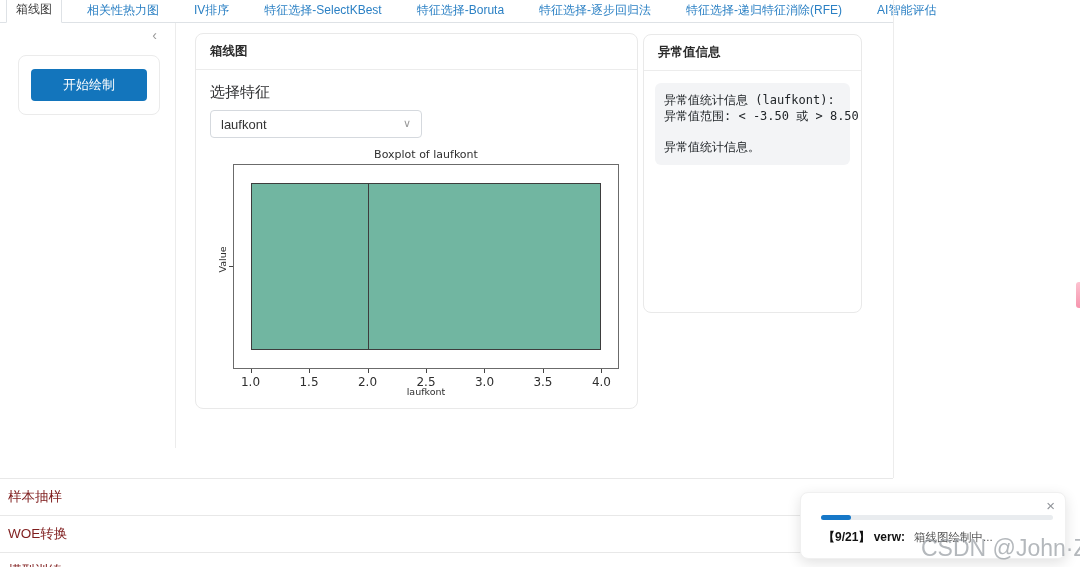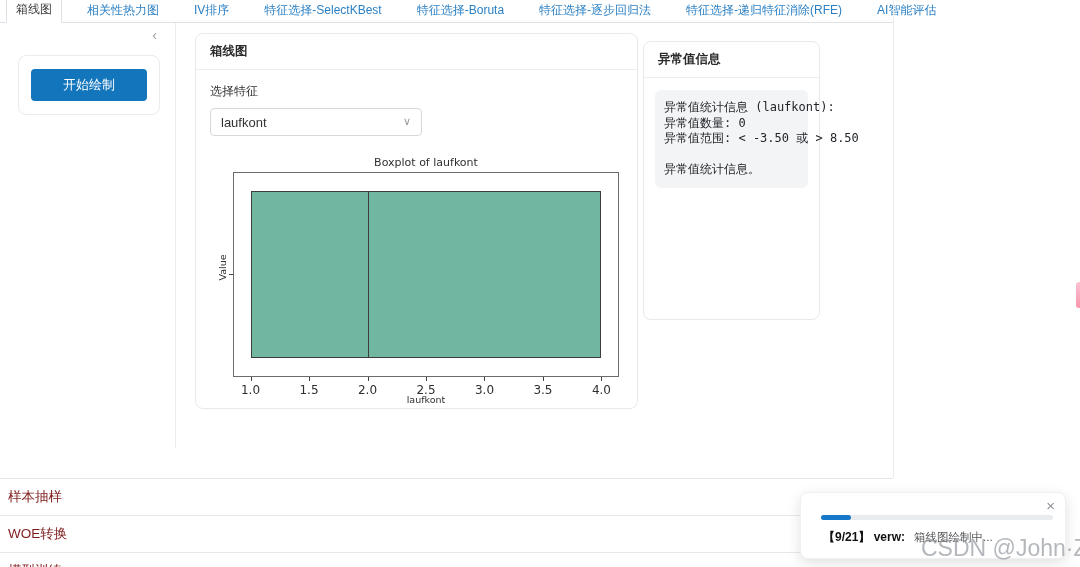--- a/index.html
+++ b/index.html
@@ -21,30 +21,30 @@
                border:1px solid #ebebeb; border-radius:8px; background:#fff;
                display:flex; align-items:center; justify-content:center; }
   .draw-btn { width:116px; height:32px; background:#1375bc; color:#fff; border:none;
               border-radius:4px; font-size:13px; cursor:pointer; font-family:Liberation Sans, sans-serif; }
 
   
   .card { position:absolute; background:#fff; border:1px solid #e9e9e9; border-radius:8px; }
   .card-header { padding:9px 14px; font-size:12.5px; font-weight:bold; color:#2b2b2b;
                  border-bottom:1px solid #ececec; }
   .main-card { left:195px; top:33px; width:443px; height:376px; }
-  .right-card { left:643px; top:41px; width:177px; height:279px; }
+  .right-card { left:643px; top:34px; width:219px; height:279px; }
 
-  .feature-label { margin:13px 14px 8px; font-size:12px; color:#303133; }
+  .feature-label { margin:13px 14px 8px; font-size:15px; color:#303133; }
   .feature-select { position:relative; margin:8px 14px 0; width:212px; height:28px;
                     border:1px solid #d5d9de; border-radius:4px; background:#fff;
                     display:flex; align-items:center; padding:0 10px; font-size:13px; color:#333; cursor:pointer; }
   .feature-select .chev { position:absolute; right:10px; top:6px; font-size:11px; color:#999; }
 
   
-  .chart { position:absolute; left:0; top:116px; width:443px; height:262px;
+  .chart { position:absolute; left:0; top:108px; width:443px; height:262px;
            font-family:"DejaVu Sans", sans-serif; }
   .chart-title { position:absolute; left:37px; top:6px; width:386px; text-align:center;
                  font-size:11px; color:#2f2f2f; }
   .plot-frame { position:absolute; left:37px; top:22px; width:386px; height:205px;
                 border:1px solid #6b6b6b; background:#fff; }
   .box { position:absolute; top:9%; height:82%; border:1px solid #3d3d3d; }
   .median-line { position:absolute; top:0; bottom:0; width:1px; }
   .ylabel { position:absolute; left:13px; top:112px; font-size:9.5px; color:#2f2f2f;
             transform:rotate(-90deg); transform-origin:center; }
   .ytick { position:absolute; left:33px; top:124px; width:4px; height:1px; background:#444; }
@@ -155,21 +155,20 @@
         </div>
       </div>
     <div class="xlabel">laufkont</div>
   </div>
 </div>
 
 <div class="card right-card">
   <div class="card-header">异常值信息</div>
   <div class="stats-box">
     <div class="stats-line">异常值统计信息 (laufkont):</div>
-    <div class="stats-line">异常值数量: 0</div>
     <div class="stats-line">异常值范围: &lt; -3.50 或 &gt; 8.50</div>
     <div class="stats-line"></div>
     <div class="stats-line">异常值统计信息。</div>
   </div>
 </div>
 
 <div class="v-divider"></div>
 
 <div class="accordion">
   <div class="acc-row">样本抽样</div>

